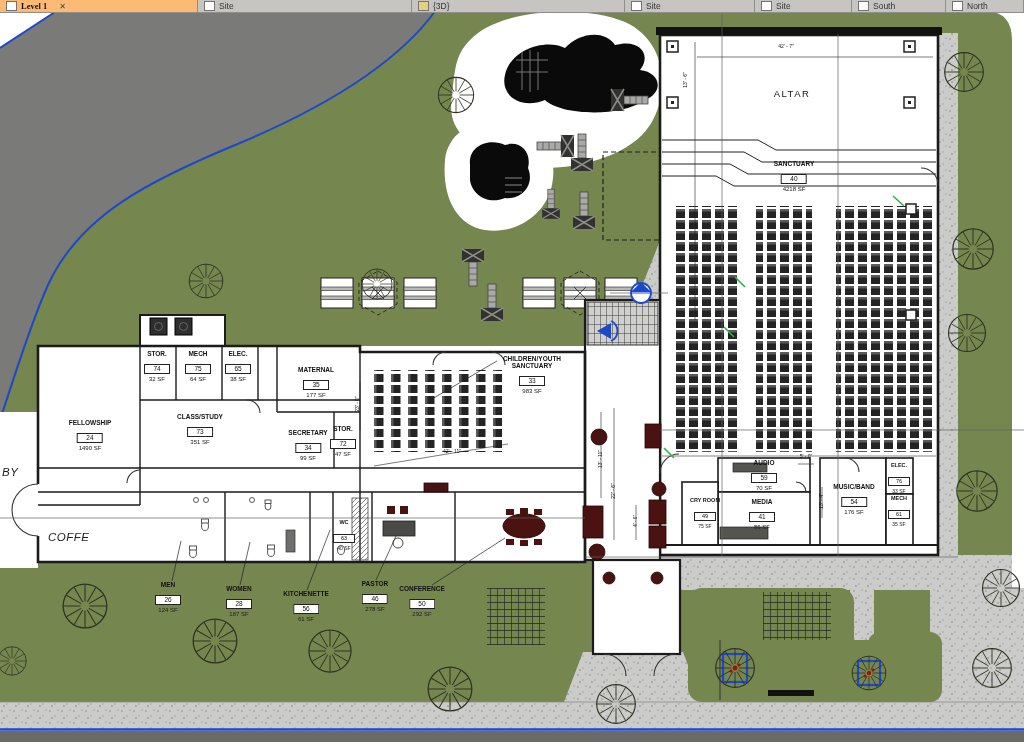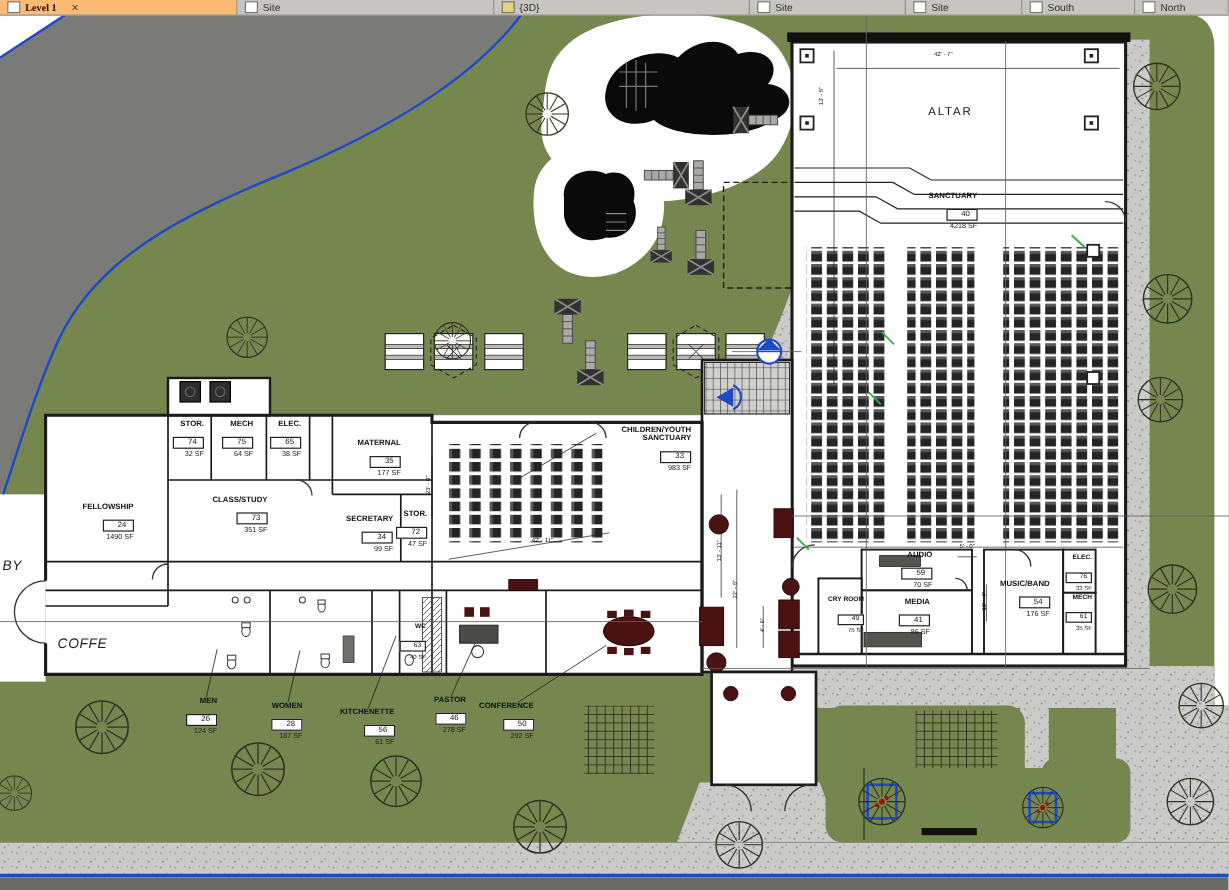--- a/index.html
+++ b/index.html
@@ -18,21 +18,21 @@
   .tabfill{flex:1;background:#b8b7b3;}
   
   .plan{position:absolute;inset:0;}
   .plan svg{position:absolute;top:0;left:0;}
   .labels{position:absolute;inset:0;z-index:10;}
   .ptext{position:absolute;font-size:11.5px;color:#1c1c1c;letter-spacing:.5px;font-style:italic;}
   .dim{position:absolute;font-size:5px;color:#111;white-space:nowrap;
        transform:translate(-50%,-50%);}
   .dim.v{transform:translate(-50%,-50%) rotate(-90deg);}
   .dim.tiny{font-size:4.5px;}
-  .room-tag{position:absolute;transform:translateX(-50%);text-align:right;color:#111;}
+  .room-tag{position:absolute;transform:translateX(-50%);text-align:center;color:#111;}
   .room-tag .rn{font-size:6.5px;font-weight:bold;line-height:7px;white-space:nowrap;}
   .room-tag .rb{display:inline-block;border:1px solid #222;background:#fff;
                 font-size:6.5px;line-height:8px;padding:0 5px;margin-top:1px;min-width:14px;}
   .room-tag .ra{display:block;font-size:6px;line-height:7px;margin-top:1px;color:#222;}
   .room-tag.sm .rn{font-size:5.5px;}
   .room-tag.sm .rb{font-size:5.5px;padding:0 3px;line-height:7px;}
   .room-tag.sm .ra{font-size:5px;}
   .room-tag.altar .rn{font-size:9.5px;letter-spacing:1.5px;font-weight:normal;}
 </style>
 </head>

